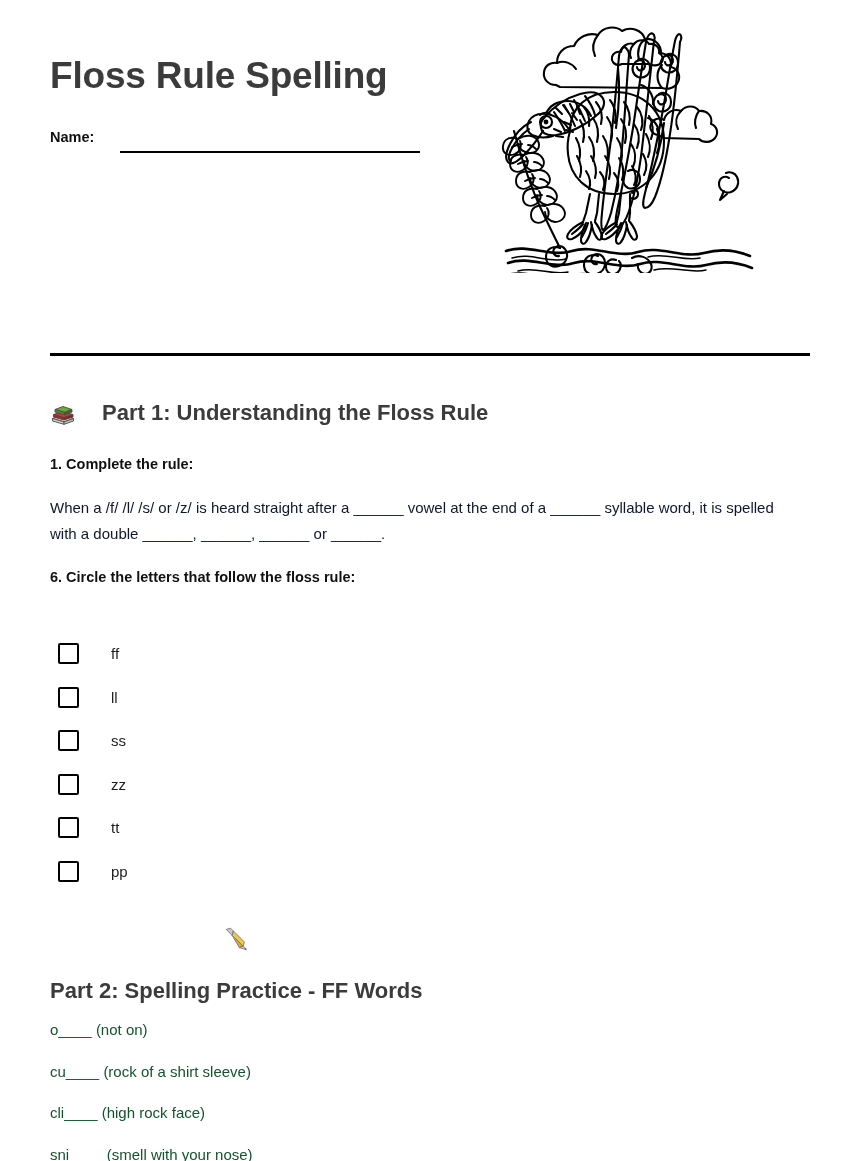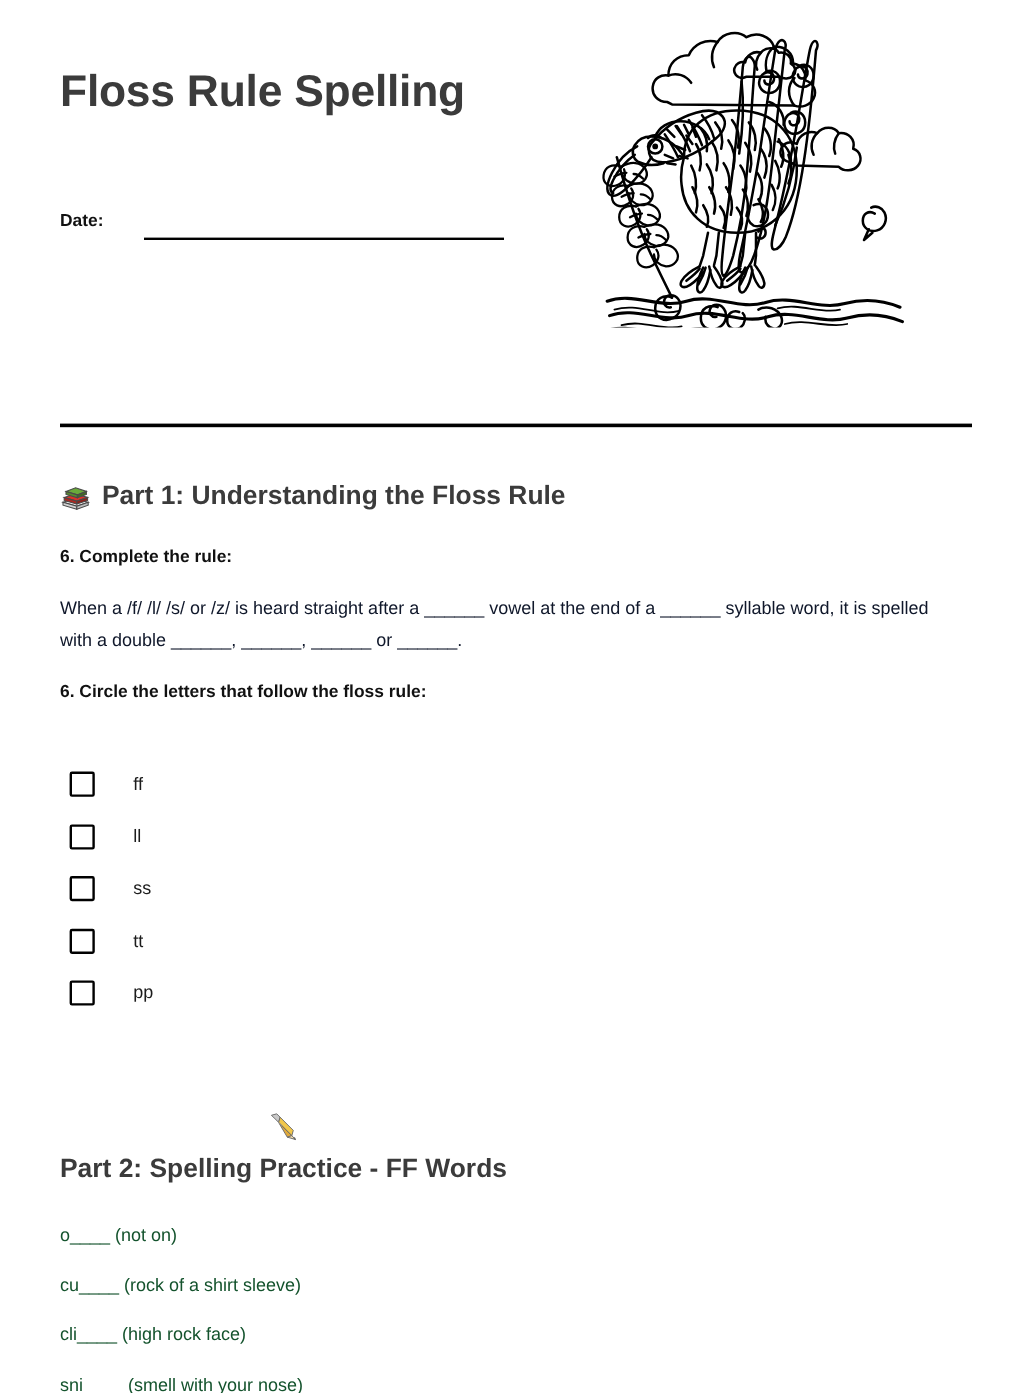--- a/index.html
+++ b/index.html
@@ -87,21 +87,21 @@
     height: 0;
     border-bottom: 3px solid #000000;
   }
 
   
   .section-heading {
     position: absolute;
     left: 50px;
     display: flex;
     align-items: center;
-    gap: 9px;
+    gap: 26px;
     white-space: nowrap;
   }
   .section-heading .heading-text {
     font-size: 22px;
     font-weight: bold;
     color: #3b3b3b;
   }
   .emoji-icon {
     width: 26px;
     height: 26px;
@@ -170,25 +170,25 @@
   }
 </style>
 </head>
 <body>
 
 <div class="page">
 
   <div class="header">
     <div class="doc-title">Floss Rule Spelling</div>
 
-
-    <div class="field-row date">
-      <span class="field-label">Date:</span>
+    <div class="field-row name">
+      <span class="field-label">Name:</span>
       <span class="field-line"></span>
     </div>
+
   </div>
 
   <div class="illustration">
     <svg viewBox="0 0 262 265" xmlns="http://www.w3.org/2000/svg">
       <g fill="none" stroke="#000000" stroke-width="2.1" stroke-linecap="round" stroke-linejoin="round">
 
         <path d="M58 77 C50 77 45 71 46 64 C47 57 53 54 59 55 C59 45 66 38 76 38
                  C80 29 90 24 100 27 C105 19 117 17 124 23 C133 18 144 22 147 31
                  C156 30 163 36 163 45 C170 46 174 52 173 59 C180 61 183 68 180 74
                  C177 80 170 82 164 80 L62 79 Z"></path>
@@ -383,38 +383,42 @@
           <path d="M14 17.6 L14 20 L23 17 L23 14.5 Z" fill="#8f1f18"></path>
           <path d="M5 9.5 L13 6.5 L22 9.5 L14.5 12.4 Z" fill="#6aaa3a"></path>
           <path d="M5 9.5 L5 12 L14.5 14.8 L14.5 12.4 Z" fill="#55892e"></path>
           <path d="M14.5 12.4 L14.5 14.8 L22 12 L22 9.5 Z" fill="#416b22"></path>
         </g>
       </svg>
     </span>
     <span class="heading-text">Part 1: Understanding the Floss Rule</span>
   </div>
 
-  <div class="question" style="top:446px;">6. Complete the rule:</div>
+  <div class="question" style="top:446px;">1. Complete the rule:</div>
 
   <div class="body-text" style="top:485px;">When a /f/ /l/ /s/ or /z/ is heard straight after a ______ vowel at the end of a ______ syllable word, it is spelled with a double ______, ______, ______ or ______.</div>
 
   <div class="question" style="top:559px;">6. Circle the letters that follow the floss rule:</div>
 
   <div class="checkbox-list">
     <div class="checkbox-row">
       <span class="checkbox-box"></span>
       <span class="checkbox-label">ff</span>
     </div>
     <div class="checkbox-row">
       <span class="checkbox-box"></span>
       <span class="checkbox-label">ll</span>
     </div>
     <div class="checkbox-row">
       <span class="checkbox-box"></span>
       <span class="checkbox-label">ss</span>
+    </div>
+    <div class="checkbox-row">
+      <span class="checkbox-box"></span>
+      <span class="checkbox-label">zz</span>
     </div>
     <div class="checkbox-row">
       <span class="checkbox-box"></span>
       <span class="checkbox-label">tt</span>
     </div>
     <div class="checkbox-row">
       <span class="checkbox-box"></span>
       <span class="checkbox-label">pp</span>
     </div>
   </div>

